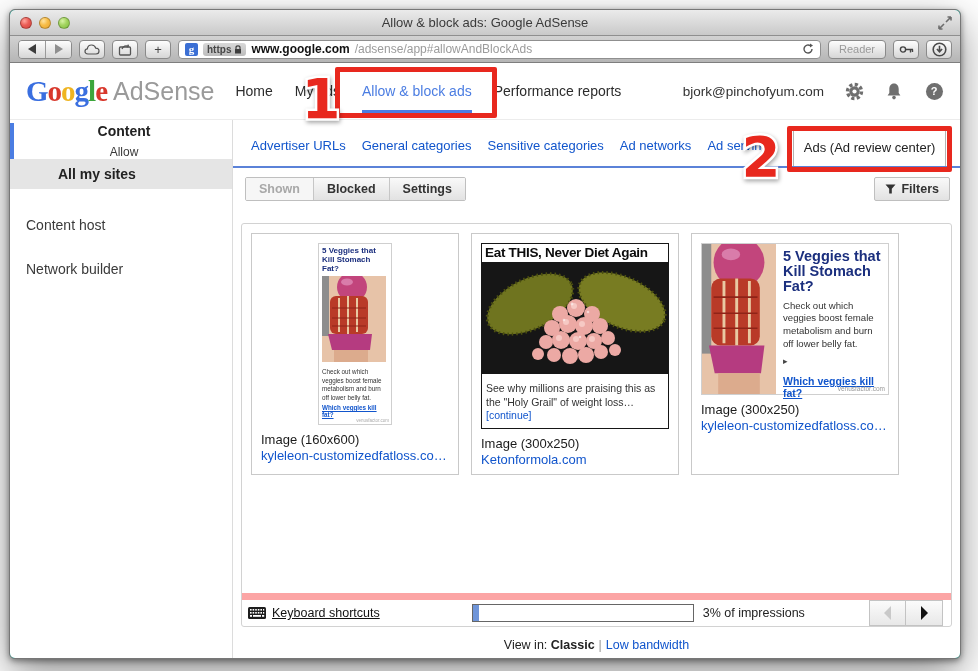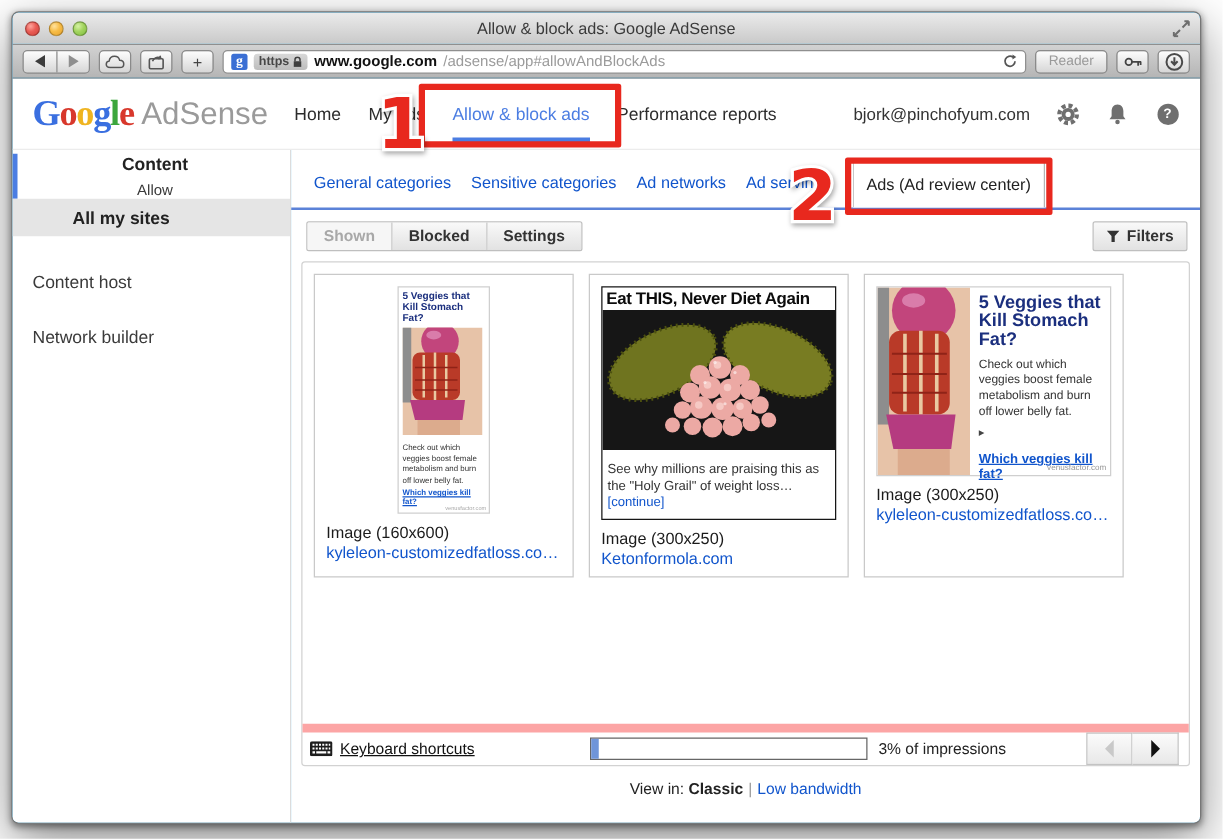--- a/index.html
+++ b/index.html
@@ -1,21 +1,21 @@
 <!DOCTYPE html>
 <html><head>
 <meta charset="utf-8">
 <style>
   * { box-sizing: border-box; margin:0; padding:0; }
   html,body { width:978px; height:671px; }
   body { background:#fff; font-family:"Liberation Sans", sans-serif; position:relative; overflow:hidden; }
 
   
   .window { position:absolute; left:9px; top:9px; width:952px; height:650px;
-    background:#7dd3fc; border:1px solid #777; border-radius:6px;
+    background:#14b8a6; border:1px solid #777; border-radius:6px;
     box-shadow:0 2px 6px rgba(0,0,0,.45), 0 14px 40px rgba(0,0,0,.45); overflow:hidden; }
 
   .titlebar { height:26px; background:linear-gradient(#ebebeb,#c9c9c9);
     border-bottom:1px solid #8f8f8f; position:relative; border-radius:5px 5px 0 0; }
   .title { text-align:center; line-height:26px; font-size:13px; color:#3a3a3a; }
   .lights { position:absolute; left:10px; top:7px; display:flex; gap:7px; }
   .light { width:12px; height:12px; border-radius:50%; border:1px solid rgba(0,0,0,.25); }
   .light.red    { background:radial-gradient(circle at 35% 30%, #ffa79e, #ea5d56 45%, #d2423a); }
   .light.yellow { background:radial-gradient(circle at 35% 30%, #ffe3a0, #f7bc46 45%, #e7a42e); }
   .light.green  { background:radial-gradient(circle at 35% 30%, #d8f3a6, #a3d45f 45%, #7fbf3e); }
@@ -83,21 +83,21 @@
   .controls { display:flex; align-items:center; padding:9px 10px 7px 12px; }
   .segmented { display:flex; border:1px solid #bfbfbf; border-radius:2px; overflow:hidden; height:24px; }
   .seg { padding:0 13px; line-height:22px; font-size:12.5px; font-weight:bold; color:#333;
     background:linear-gradient(#f9f9f9,#e2e2e2); border-left:1px solid #c6c6c6; cursor:pointer; }
   .seg:first-child { border-left:none; }
   .seg.selected { background:#f6f6f6; color:#a8a8a8; }
   .filters-btn { margin-left:auto; height:24px; display:flex; align-items:center; gap:5px;
     padding:0 10px; border:1px solid #bfbfbf; border-radius:2px;
     background:linear-gradient(#f9f9f9,#e2e2e2); font-size:12.5px; font-weight:bold; color:#333; }
 
-  .panel { margin:1px 8px 0; border:1px solid #d2d2d2; border-radius:3px; height:404px;
+  .panel { margin:15px 8px 0; border:1px solid #d2d2d2; border-radius:3px; height:404px;
     position:relative; background:#fff; }
   .cards { display:flex; padding:9px; gap:12px; }
   .card { border:1px solid #c9c9c9; width:208px; padding:9px 9px 7px; background:#fff; }
   .card-size { font-size:13px; color:#1b1b1b; margin-top:7px; }
   .card-url { font-size:13px; color:var(--link-blue,#1155cc); margin-top:1px;
     white-space:nowrap; overflow:hidden; text-overflow:ellipsis; }
 
   
   .ad-sky { width:74px; margin:0 auto; border:1px solid #cfcfcf; padding:3px 3px 1px;
     height:182px; position:relative; background:#fff; }
@@ -280,20 +280,21 @@
         <span class="manage">Allow</span>
       </div>
       <div class="side-sel">All my sites</div>
       <div class="side-item">Content host</div>
       <div class="side-item">Network builder</div>
     </div>
 
     <div class="main">
 
       <div class="subtabs">
+        <div class="subtab">Advertiser URLs</div>
         <div class="subtab">General categories</div>
         <div class="subtab">Sensitive categories</div>
         <div class="subtab">Ad networks</div>
         <div class="subtab">Ad serving</div>
         <div class="subtab-active">
           <span>Ads (Ad review center)</span>
           <div class="anno-box b2"></div>
           <svg class="anno-num n2" width="54" height="62" viewBox="0 0 54 62">
             <text x="27" y="48" text-anchor="middle">2</text>
           </svg>

